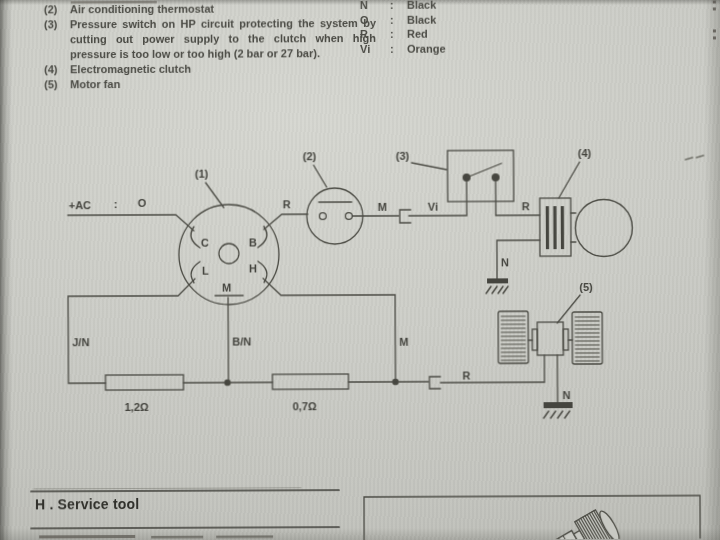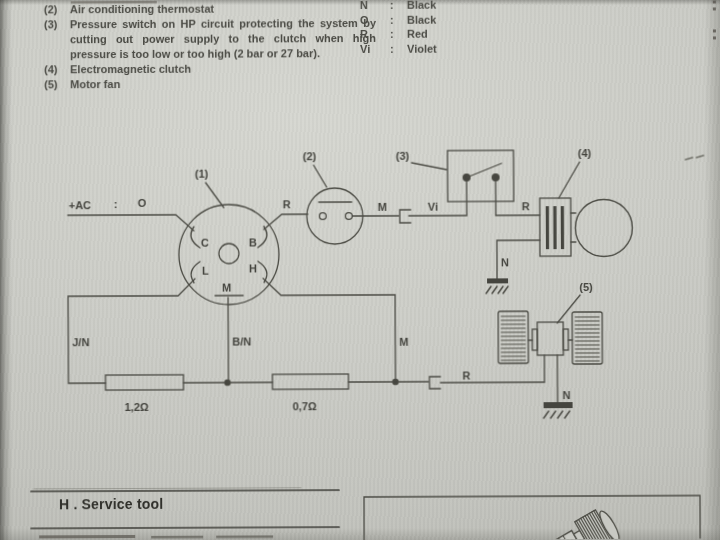--- a/index.html
+++ b/index.html
@@ -20,21 +20,21 @@
   .note .num{flex:0 0 26px;}
   .note .txt{flex:1;text-align:justify;}
   .legend{position:absolute;left:361px;top:-2px;color:#4b4b45;font-size:11px;
     line-height:14.6px;font-weight:bold;}
   .legend .row{display:flex;}
   .legend .code{flex:0 0 30px;}
   .legend .sep{flex:0 0 17px;}
   .svgwrap{position:absolute;inset:0;}
   svg text{font-family:"Liberation Sans",sans-serif;font-weight:bold;fill:#45453f;font-size:11px;}
   .heading{position:absolute;left:34px;top:495px;font-size:14px;font-weight:bold;
-    color:#30302b;letter-spacing:.2px;margin-left:24px;}
+    color:#30302b;letter-spacing:.2px;}
 </style>
 </head>
 <body>
 
 <div class="page">
   <div class="content">
 
     <div class="notes">
       <div class="note">
         <span class="num">(2)</span>
@@ -66,21 +66,21 @@
         <span class="name">Black</span>
       </div>
       <div class="row">
         <span class="code">R</span>
         <span class="sep">:</span>
         <span class="name">Red</span>
       </div>
       <div class="row">
         <span class="code">Vi</span>
         <span class="sep">:</span>
-        <span class="name">Violet</span>
+        <span class="name">Orange</span>
       </div>
     </div>
 
     <div class="svgwrap">
     <svg width="720" height="540" viewBox="0 0 720 540">
       <g fill="none" stroke="#4c4c45" stroke-width="1.3" stroke-linecap="round">
 
         <g>
           <circle cx="229" cy="254" r="50"></circle>
           <circle cx="229" cy="253" r="10"></circle>

